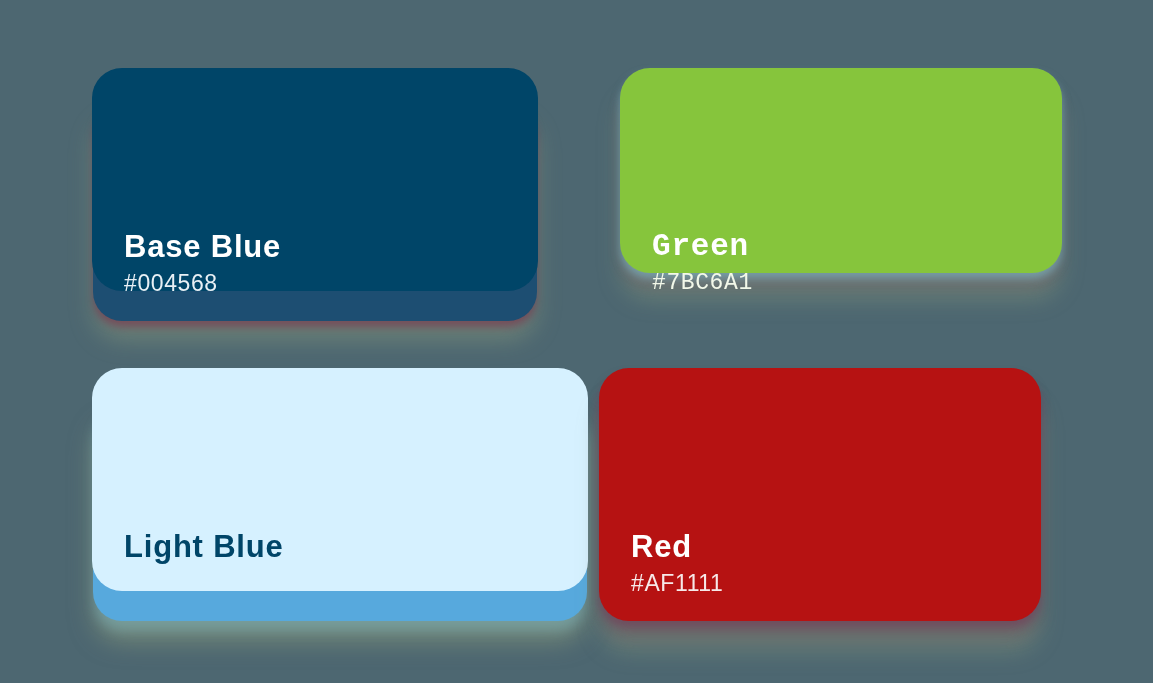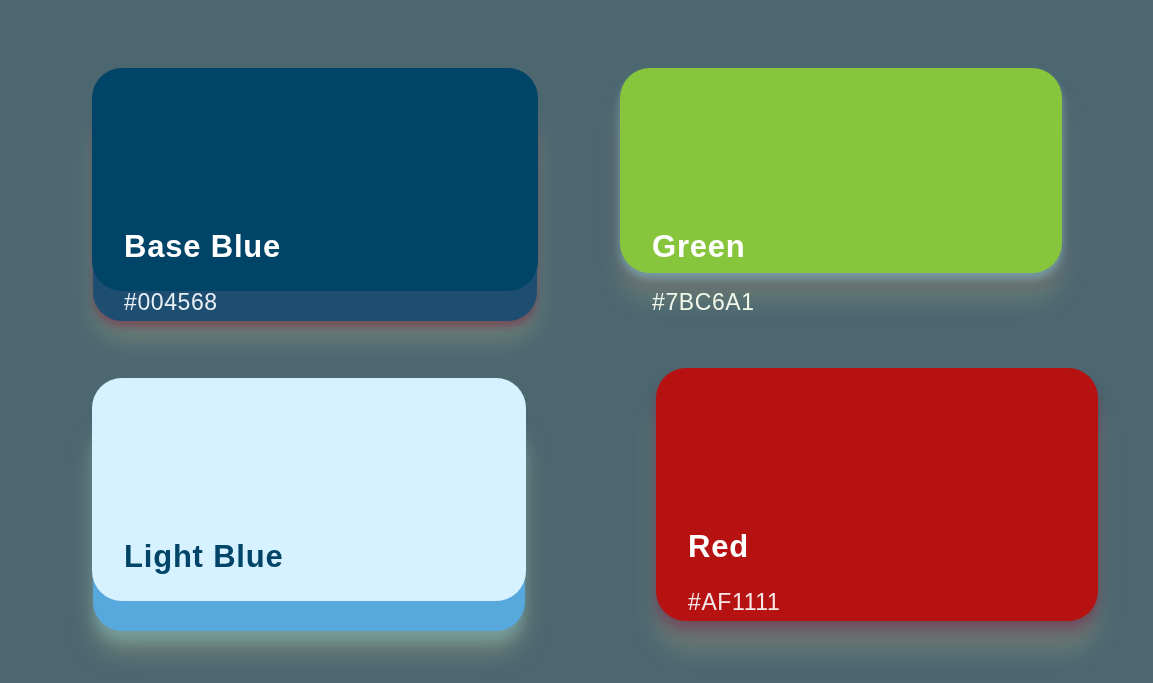--- a/index.html
+++ b/index.html
@@ -27,21 +27,21 @@
   }
   .card-title {
     font-size: 31px;
     line-height: 37px;
     font-weight: 700;
     letter-spacing: 0.8px;
     color: var(--title);
     margin-top: 48px;
   }
   .card-hex {
-    margin-top: 23px;
+    margin-top: 4px;
     font-size: 23px;
     line-height: 28px;
     font-weight: 400;
     letter-spacing: 0.6px;
     color: var(--subtitle);
   }
   
   .pos-0 {
     left: 92px;  top: 68px;  width: 446px; height: 223px;
     box-shadow:
@@ -49,32 +49,33 @@
       0 38px 9px -2px rgba(125, 36, 68, 0.55),
       0 50px 24px -2px rgba(156, 170, 128, 0.42);
   }
   
   .pos-1 {
     left: 620px; top: 68px;  width: 442px; height: 205px;
     box-shadow:
       0 6px 8px rgba(127, 198, 214, 0.55),
       0 14px 14px rgba(125, 36, 68, 0.20),
       0 26px 22px rgba(156, 170, 128, 0.35);
+    font-family: Liberation Mono, monospace;
   }
   
   .pos-2 {
-    left: 92px;  top: 378px; width: 434px; height: 223px;
+    left: 92px;  top: 368px; width: 496px; height: 223px;
     box-shadow:
       0 31px 0 -1px var(--layer),
       0 42px 12px -2px rgba(127, 198, 220, 0.35),
       0 52px 24px -2px rgba(156, 170, 128, 0.50);
   }
   
   .pos-3 {
-    left: 656px; top: 368px; width: 442px; height: 253px;
+    left: 599px; top: 368px; width: 442px; height: 253px;
     box-shadow:
       0 7px 9px rgba(118, 52, 84, 0.50),
       0 18px 16px rgba(125, 36, 68, 0.22),
       0 30px 22px rgba(156, 170, 128, 0.35);
   }
 </style>
 </head>
 <body>
 
 <div class="canvas" style="background: rgb(77, 103, 113);">

